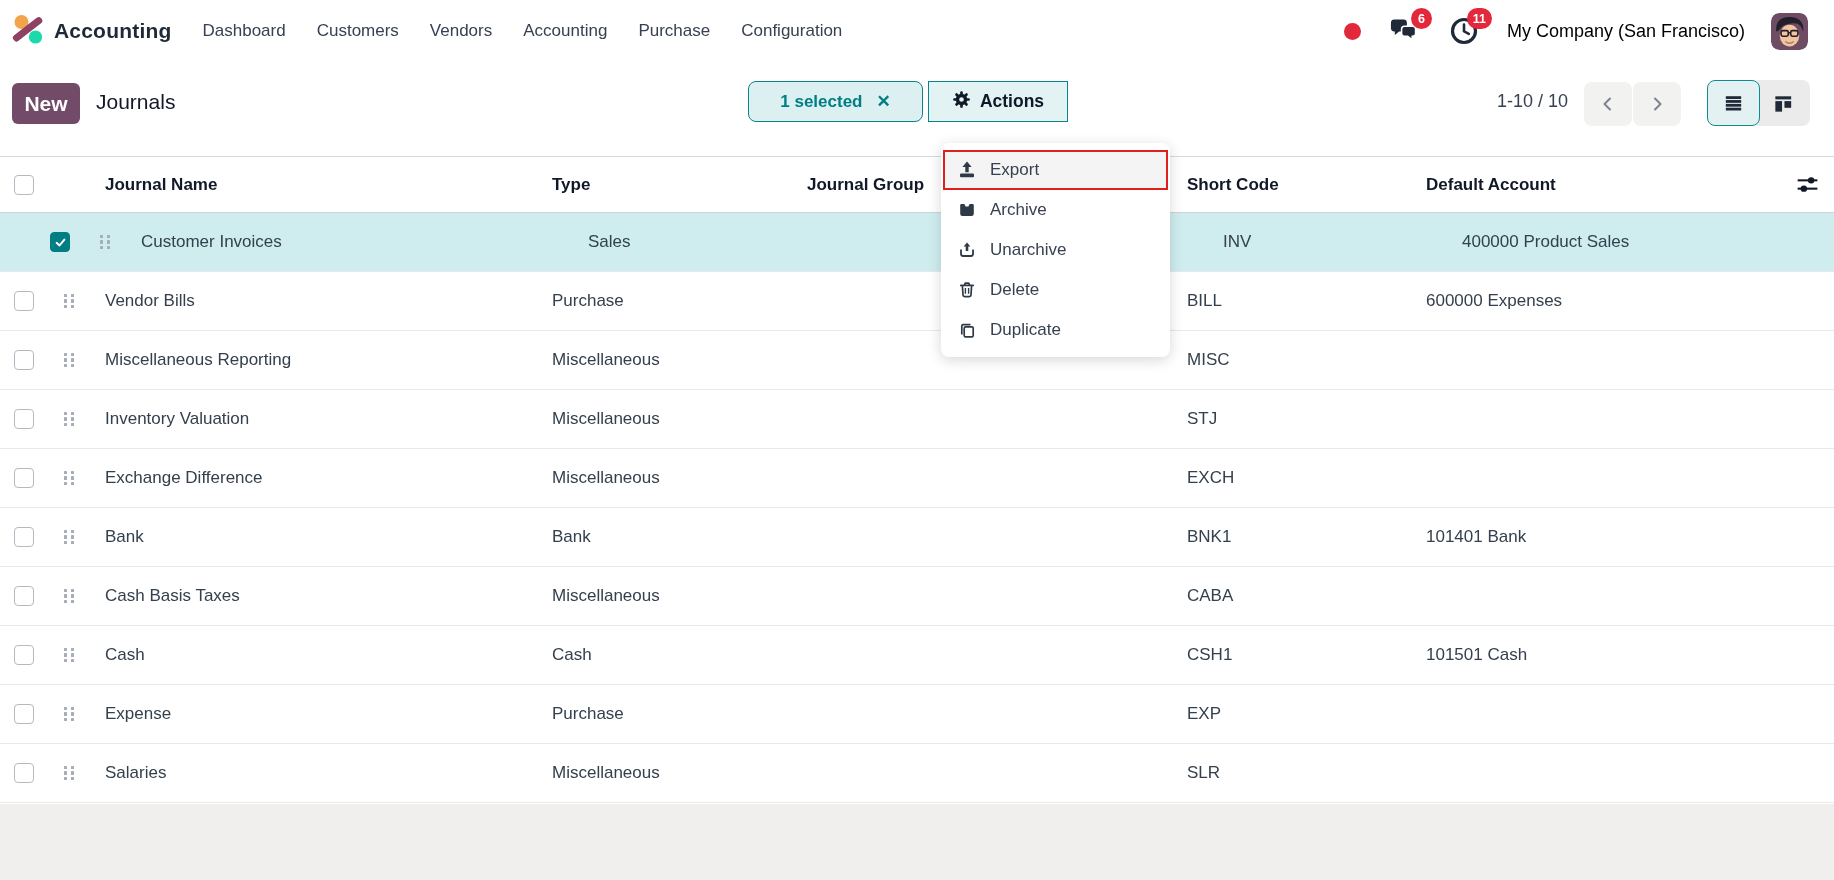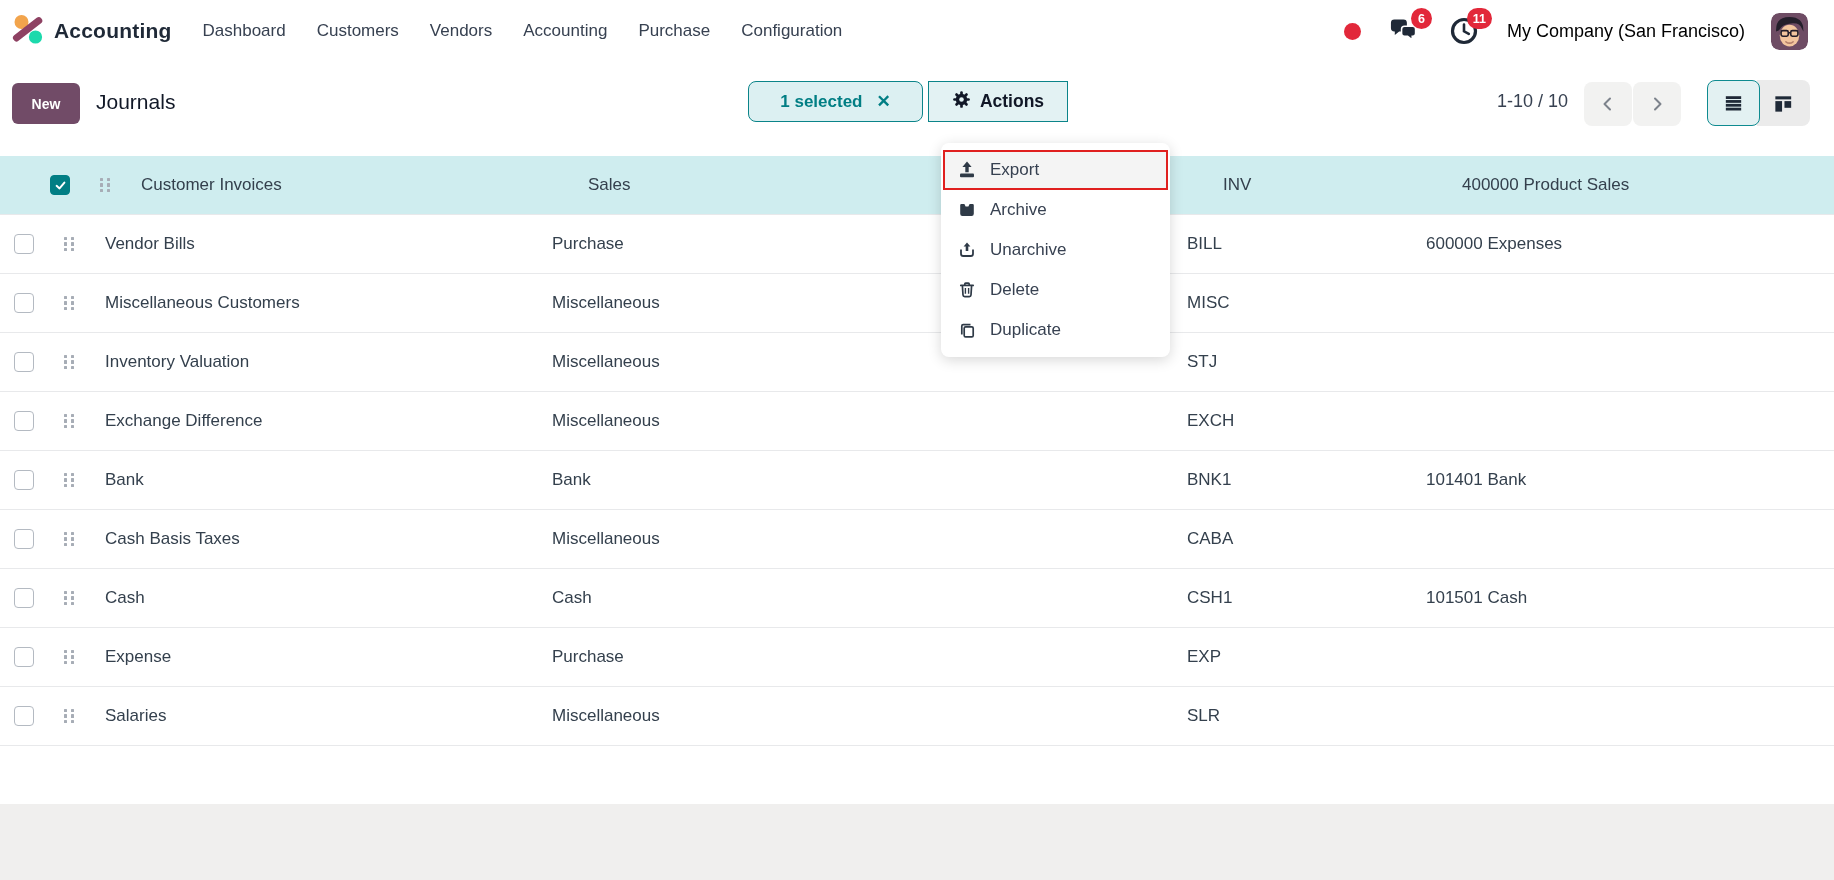--- a/index.html
+++ b/index.html
@@ -20,21 +20,21 @@
   .icon-wrap { position:relative; width:34px; height:32px; display:flex; align-items:center; justify-content:center; cursor:pointer; }
   .noti-badge { position:absolute; top:-7px; right:-11px; min-width:21px; height:21px; padding:0 6px;
                 background:#E2283A; color:#fff; border-radius:11px; font-size:12.5px; font-weight:700;
                 display:flex; align-items:center; justify-content:center; }
   .company { font-size:18px; color:#000000; cursor:pointer; white-space:nowrap; }
   .avatar { width:37px; height:37px; border-radius:8px; overflow:hidden; cursor:pointer; flex:0 0 auto; }
 
   
   .control-panel { position:absolute; top:62px; left:0; width:100%; height:94px; background:#fff; }
   .btn-new { position:absolute; left:12px; top:21px; width:68px; height:41px; background:#714B67;
-             color:#fff; font-size:14px; font-weight:700; border:none; border-radius:6px; cursor:pointer;
+             color:#fff; font-size:21px; font-weight:700; border:none; border-radius:6px; cursor:pointer;
              font-family:inherit; }
   .page-title { position:absolute; left:96px; top:28px; font-size:21px; font-weight:500; color:#111827; }
   .selected-badge { position:absolute; left:748px; top:19px; width:175px; height:41px; border:1px solid #0b8489;
              background:#dcf0f2; border-radius:8px; display:flex; align-items:center; justify-content:center;
              gap:14px; color:#017E84; font-size:17px; }
   .selected-badge b { font-weight:700; }
   .selected-close { font-size:17px; font-weight:700; cursor:pointer; color:#017E84; }
   .btn-actions { position:absolute; left:928px; top:19px; width:140px; height:41px; border:1px solid #0b8489;
              background:#e3f2f3; border-radius:0; display:flex; align-items:center; justify-content:center;
              gap:9px; font-size:17.5px; font-weight:700; color:#111827; cursor:pointer; }
@@ -184,20 +184,39 @@
             <rect x="3.5" y="4.5" width="16.5" height="3.2"></rect>
             <rect x="3.5" y="9.5" width="7" height="11"></rect>
             <rect x="13" y="9.5" width="7" height="7"></rect>
           </g>
         </svg>
       </div>
     </div>
   </div>
 
   <div class="table">
+    <div class="thead">
+      <div class="cell-center">
+          <span class="checkbox"></span>
+        </div>
+      <div></div>
+      <div class="cell-name">Journal Name</div>
+      <div class="cell-pad">Type</div>
+      <div class="cell-pad">Journal Group</div>
+      <div class="cell-pad">Short Code</div>
+      <div class="cell-pad">Default Account</div>
+      <div class="cell-end">
+        <svg width="27" height="27" viewBox="0 0 26 26">
+          <path d="M3.5 9 h19" stroke="#111827" stroke-width="2"></path>
+          <circle cx="16.5" cy="9" r="3.1" fill="#111827"></circle>
+          <path d="M3.5 17 h19" stroke="#111827" stroke-width="2"></path>
+          <circle cx="9.5" cy="17" r="3.1" fill="#111827"></circle>
+        </svg>
+      </div>
+    </div>
 
     <div class="trow selected">
       <div class="cell-center">
           <span class="checkbox checked">
             <svg width="13" height="13" viewBox="0 0 20 20">
               <path d="M4 10.5 L8.5 14.5 L16 5.5" fill="none" stroke="#fff" stroke-width="3" stroke-linecap="round" stroke-linejoin="round"></path>
             </svg>
           </span>
         </div>
       <div class="cell-center">
@@ -247,21 +266,21 @@
       <div class="cell-center">
           <span class="drag-dots">
             <i></i>
             <i></i>
             <i></i>
             <i></i>
             <i></i>
             <i></i>
           </span>
         </div>
-      <div class="cell-name">Miscellaneous Customers</div>
+      <div class="cell-name">Miscellaneous Reporting</div>
       <div class="cell-pad">Miscellaneous</div>
       <div class="cell-pad"></div>
       <div class="cell-pad">MISC</div>
       <div class="cell-pad"></div>
       <div></div>
     </div>
 
     <div class="trow">
       <div class="cell-center">
           <span class="checkbox"></span>

